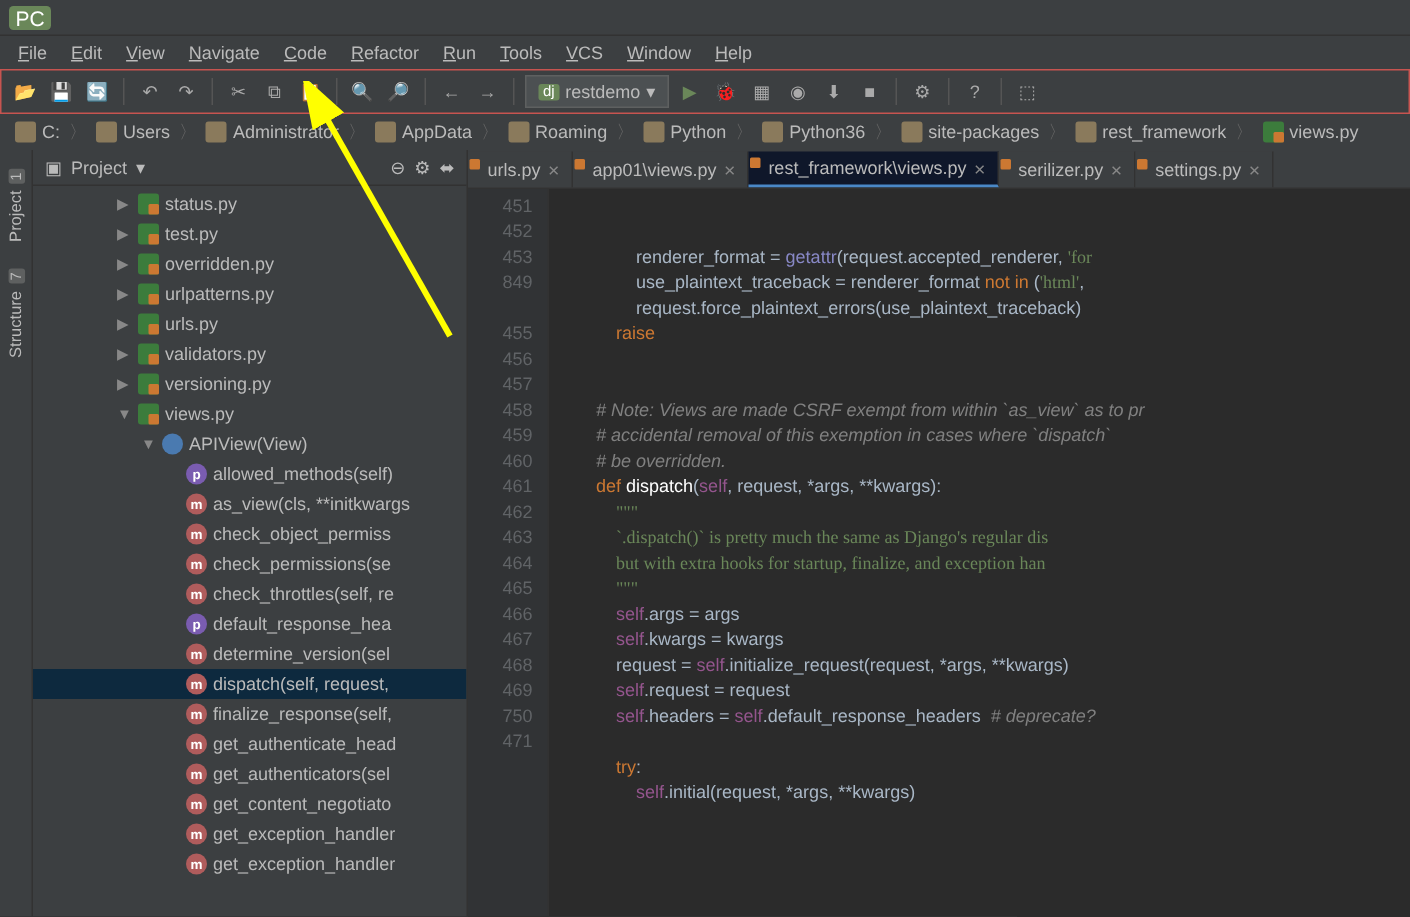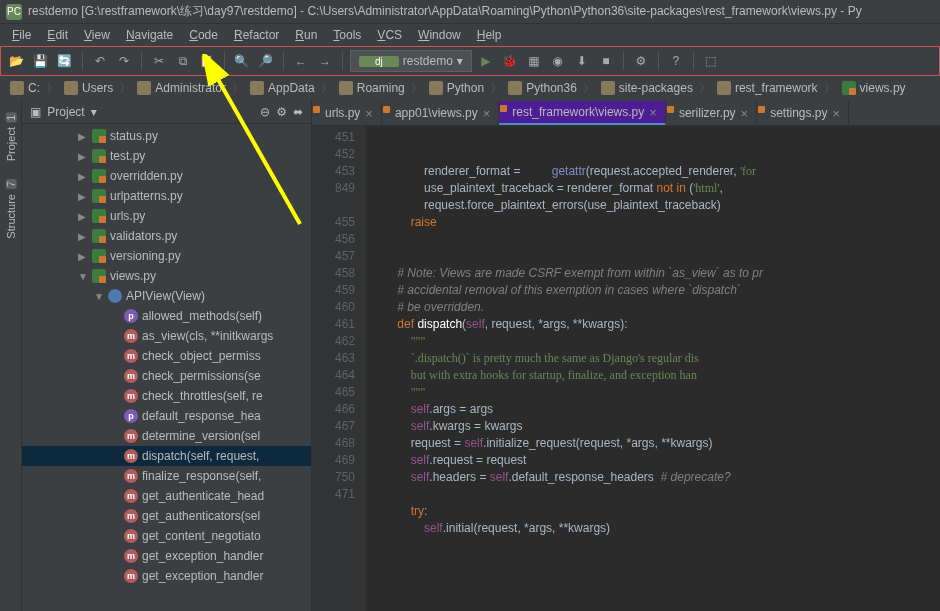--- a/index.html
+++ b/index.html
@@ -1,18 +1,18 @@
 <!DOCTYPE html>
 <html><head>
 <meta charset="utf-8">
 <style>
 * { margin:0; padding:0; box-sizing:border-box; font-family:"Segoe UI",Arial,sans-serif; font-size:12px; }
 body { background:#3c3f41; color:#bbb; width:940px; height:611px; overflow:hidden; position:relative; }
 .titlebar { background:#3c3f41; height:24px; display:flex; align-items:center; padding:0 6px; color:#bbb; border-bottom:1px solid #323232; }
-.titlebar .icon { width:16px; height:16px; background:#6a8759; border-radius:3px; margin-right:6px; display:flex; align-items:center; justify-content:center; font-size:10px; color:#fff; }
+.titlebar .icon { width:28px; height:16px; background:#6a8759; border-radius:3px; margin-right:6px; display:flex; align-items:center; justify-content:center; font-size:14px; color:#fff; }
 .menubar { height:22px; display:flex; align-items:center; padding:0 4px; background:#3c3f41; }
 .menubar span { padding:2px 8px; cursor:pointer;text-align:right; }
 .menubar span u { text-decoration:underline; }
 .toolbar { height:30px; display:flex; align-items:center; padding:0 6px; background:#3c3f41; border:1px solid #c75450; gap:4px; position:relative; }
 .toolbar .tbtn { width:20px; height:20px; display:flex; align-items:center; justify-content:center; color:#aaa; }
 .toolbar .sep { width:1px; height:18px; background:#555; margin:0 3px; }
 .runcfg { display:flex; align-items:center; background:#4c5052; border:1px solid #5e6060; height:22px; padding:0 8px; gap:4px; }
 .breadcrumb { height:24px; display:flex; align-items:center; padding:0 6px; background:#3c3f41; gap:2px; overflow:hidden; }
 .breadcrumb .crumb { display:flex; align-items:center; gap:4px; padding:0 4px; white-space:nowrap; }
 .breadcrumb .chev { color:#666; }
@@ -31,42 +31,41 @@
 .tree-item .ficon { width:14px; height:14px; flex-shrink:0; }
 .ficon.py { background:#3c7c3c; border-radius:2px; position:relative; }
 .ficon.py::after { content:""; position:absolute; right:0; bottom:0; width:7px; height:7px; background:#cc7832; border-radius:1px; }
 .ficon.cls { background:#4a7ab0; border-radius:50%; }
 .ficon.m { background:#b05c5c; border-radius:50%; display:flex; align-items:center; justify-content:center; color:#fff; font-size:9px; font-weight:bold; }
 .ficon.p { background:#7a5cb0; border-radius:50%; display:flex; align-items:center; justify-content:center; color:#fff; font-size:9px; font-weight:bold; }
 .ficon.fld { background:#8a7a5c; border-radius:2px; }
 .editor { flex:1; display:flex; flex-direction:column; background:#2b2b2b; overflow:hidden; }
 .tabs { height:26px; display:flex; align-items:end; background:#3c3f41; border-bottom:1px solid #323232; overflow:hidden; }
 .tab { display:flex; align-items:center; height:24px; padding:0 8px; gap:5px; background:#3c3f41; border-right:1px solid #323232; white-space:nowrap; font-size:11px; }
-.tab.active { background:#4c1d95; border-bottom:2px solid #4a88c7; }
+.tab.active { background:#0f172a; border-bottom:2px solid #4a88c7; }
 .tab .close { color:#888; font-size:13px; }
 .code { flex:1; display:flex; font-family:"Consolas","Courier New",monospace; font-size:13px; line-height:17px; overflow:hidden; position:relative;justify-content:space-between; }
 .gutter { width:54px; background:#313335; color:#606366; text-align:right; padding:3px 10px 0 0; border-right:1px solid #323232; }
 .gutter div { height:17px; position:relative; }
 .codetext { flex:1; padding:3px 0 0 18px; color:#a9b7c6; white-space:pre; position:relative; }
 .codetext div { height:17px; }
 .kw { color:#cc7832; }
 .fn { color:#ffffff; }
 .self { color:#94558d; }
 .str { color:#6a8759;font-family:Liberation Serif, serif; }
 .cm { color:#808080; font-style:italic; }
-.bi { color:#8888c6;margin-left:28px; }
+.bi { color:#8888c6; }
 .annotation { position:absolute; left:20px; top:88px; color:#d63a3a; font-size:22px; font-family:"Microsoft YaHei",sans-serif; pointer-events:none; }
 .arrow-svg { position:absolute; left:150px; top:54px; pointer-events:none; z-index:10; }
 </style>
 </head>
 <body>
 
 <div class="titlebar">
   <div class="icon">PC</div>
-  <span>restdemo [G:\restframework\练习\day97\restdemo] - C:\Users\Administrator\AppData\Roaming\Python\Python36\site-packages\rest_framework\views.py - Py</span>
 </div>
 
 <div class="menubar" id="menubar">
     <span><u>F</u>ile</span>
     <span><u>E</u>dit</span>
     <span><u>V</u>iew</span>
     <span><u>N</u>avigate</span>
     <span><u>C</u>ode</span>
     <span><u>R</u>efactor</span>
     <span><u>R</u>un</span>
@@ -88,21 +87,21 @@
   <div class="tbtn">⧉</div>
   <div class="tbtn">📋</div>
   <div class="sep"></div>
   <div class="tbtn">🔍</div>
   <div class="tbtn">🔎</div>
   <div class="sep"></div>
   <div class="tbtn">←</div>
   <div class="tbtn">→</div>
   <div class="sep"></div>
   <div class="runcfg">
-    <span style="background:#6a8759;color:#fff;padding:0 16px;border-radius:2px;font-size:10px;">dj</span>
+    <span style="background:#6a8759;color:#fff;padding:0 3px;border-radius:2px;font-size:10px;">dj</span>
     <span>restdemo</span>
     <span>▾</span>
   </div>
   <div class="tbtn" style="color:#6a8759">▶</div>
   <div class="tbtn" style="color:#6a8759">🐞</div>
   <div class="tbtn">▦</div>
   <div class="tbtn">◉</div>
   <div class="tbtn">⬇</div>
   <div class="tbtn">■</div>
   <div class="sep"></div>

